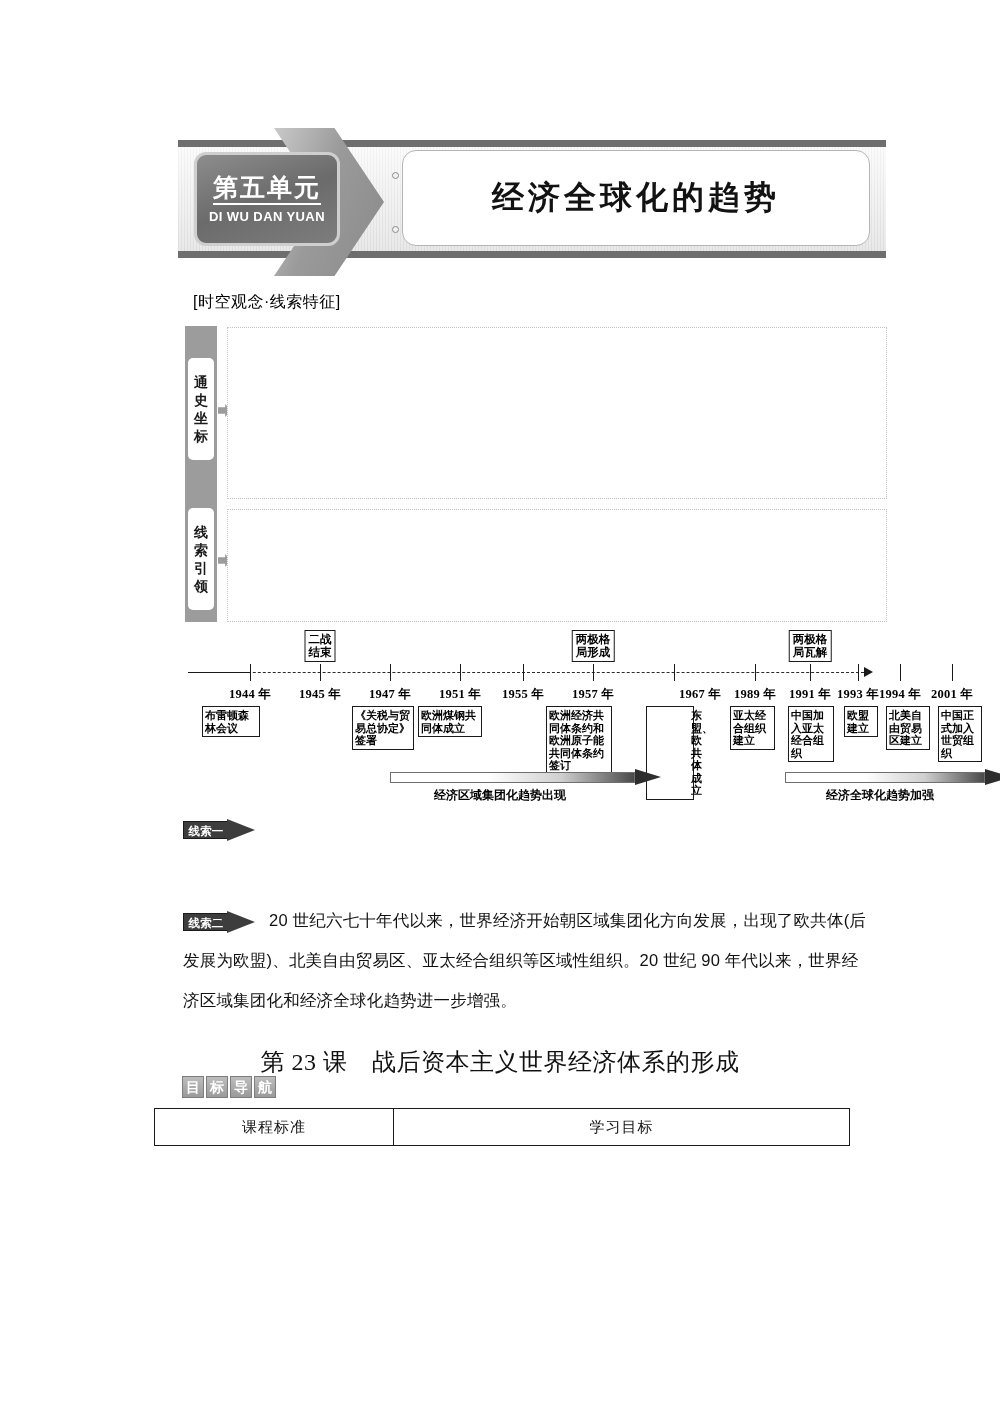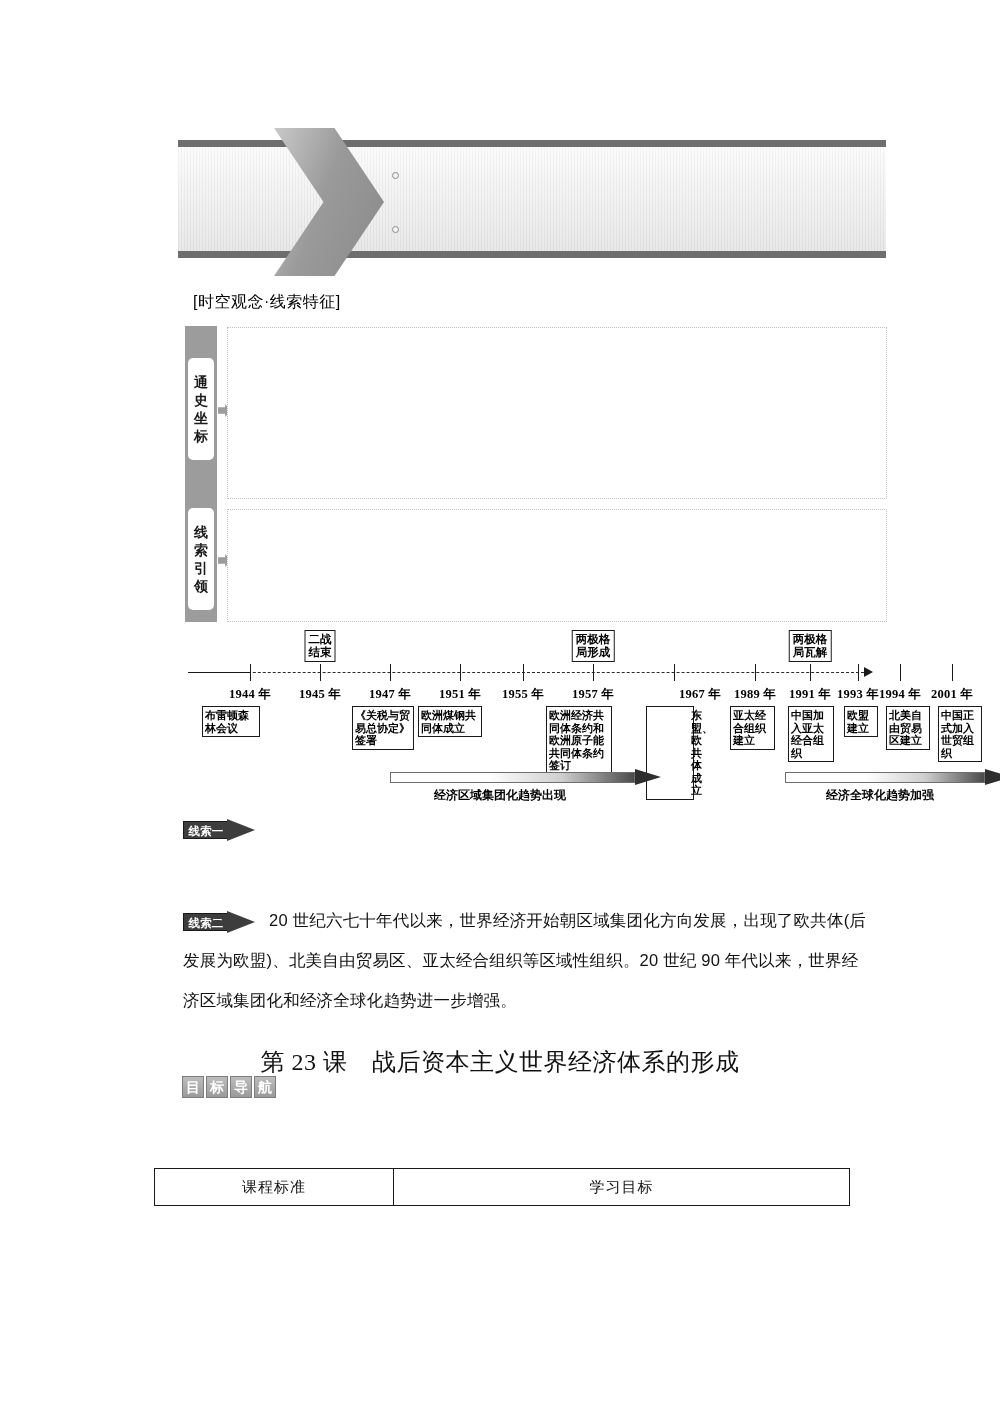--- a/index.html
+++ b/index.html
@@ -351,21 +351,21 @@
     font-weight: bold;
     font-size: 14px;
     line-height: 20px;
     text-align: center;
   }
 
   
   #goal-table {
     position: absolute;
     left: 154px;
-    top: 1168px;
+    top: 1108px;
     width: 696px;
     border-collapse: collapse;
     table-layout: fixed;
   }
   #goal-table td {
     border: 1.5px solid #1a1a1a;
     height: 34px;
     text-align: center;
     font-family: "Liberation Sans", sans-serif;
     font-size: 15px;
@@ -373,20 +373,27 @@
     letter-spacing: 1px;
   }
   #goal-table td.col-a { width: 236px; }
 </style>
 </head>
 <body>
 
 <div id="unit-banner">
   <div class="banner-strip"></div>
   <div class="chevron"></div>
+  <div class="unit-plate">
+    <div class="cn">第五单元</div>
+    <div class="py">DI WU DAN YUAN</div>
+  </div>
+  <div class="title-plate">
+    <div class="t">经济全球化的趋势</div>
+  </div>
   <div class="pin" style="left:214px; top:44px;"></div>
   <div class="pin" style="left:214px; top:98px;"></div>
 </div>
 
 <div id="section-label">[时空观念·线索特征]</div>
 
 <div id="side-rail">
   <div class="rail-tab" id="rail-tab-1">
     <span>通</span>
     <span>史</span>

